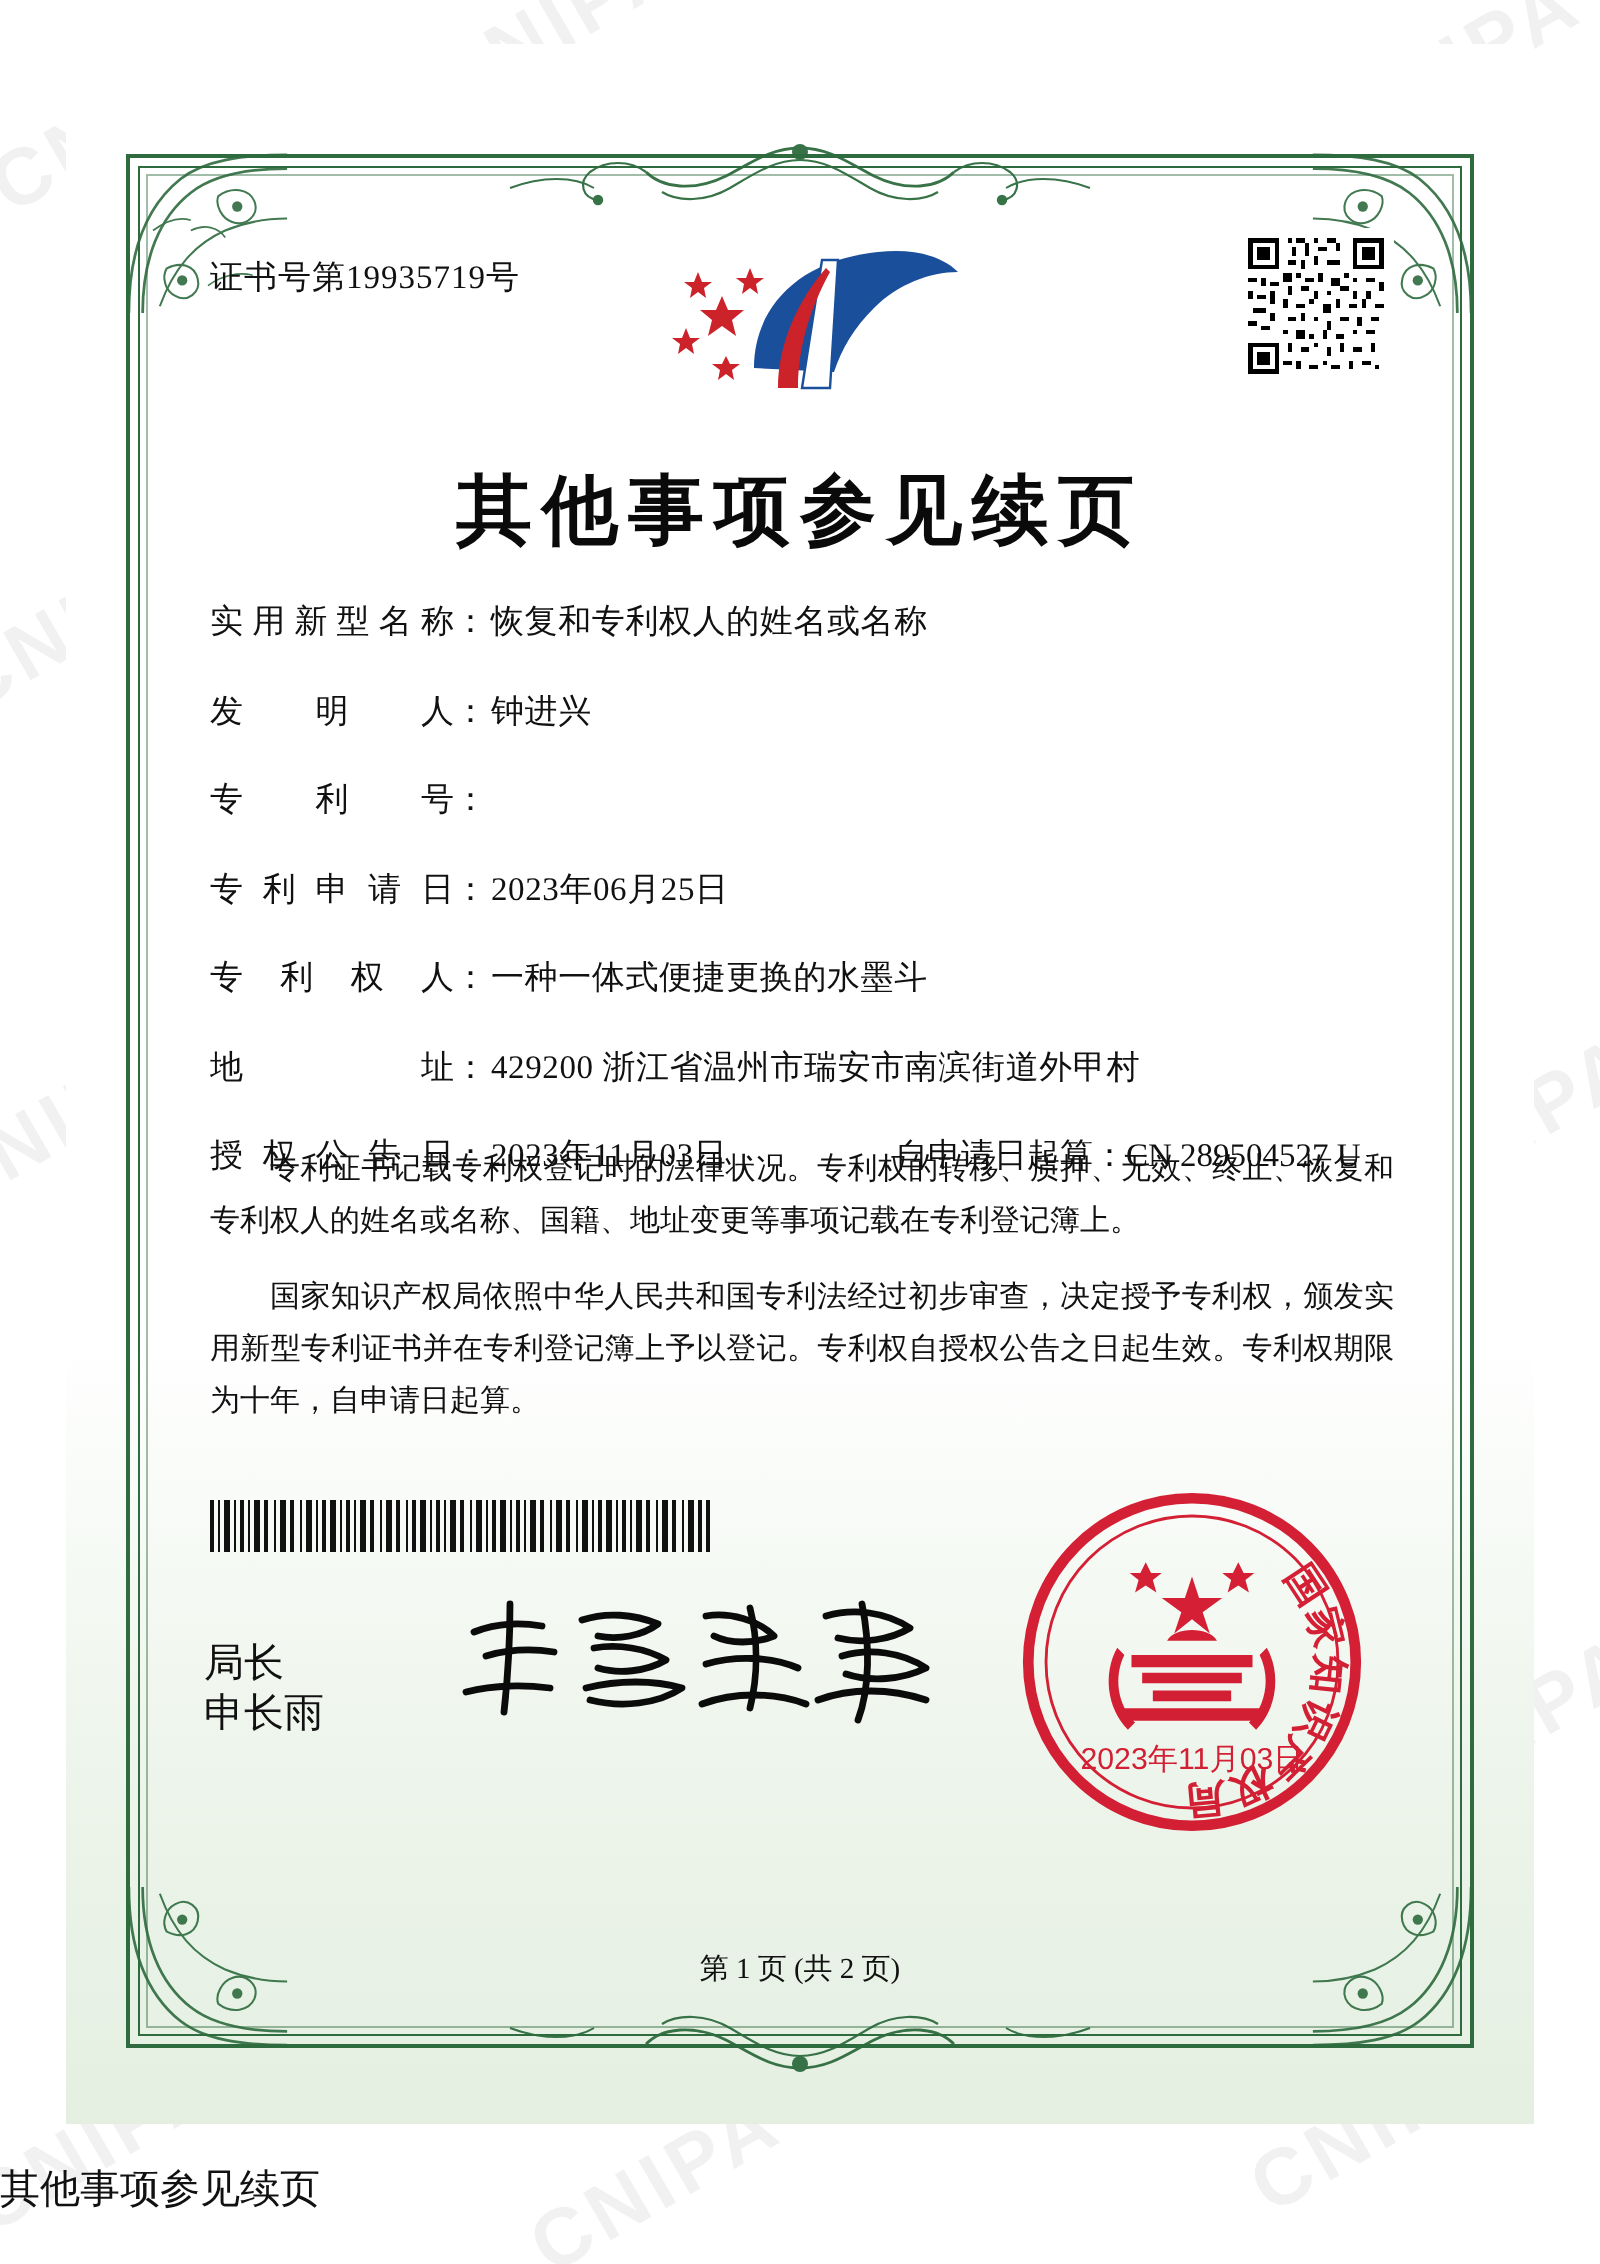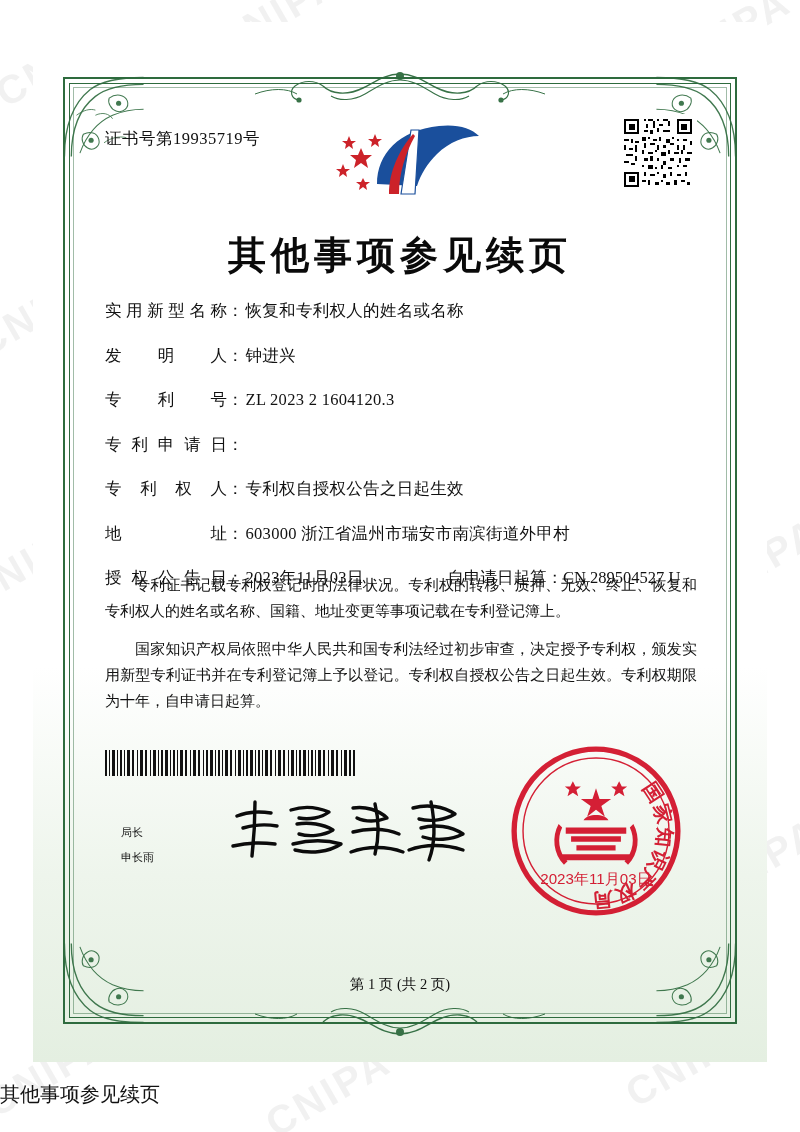--- a/index.html
+++ b/index.html
@@ -196,23 +196,23 @@
     position: absolute;
     left: 16px;
     top: 648px;
     width: 250px;
     height: 26px;
   }
   .barcode svg { width:100%; height:100%; display:block; }
 
   .signblock {
     position: absolute;
-    left: 32px;
+    left: 13px;
     top: 718px;
-    font-size: 11px;
+    font-size: 20px;
     line-height: 25px;
     color: #111;
   }
 
   .signature {
     position: absolute;
     left: 136px;
     top: 692px;
     width: 250px;
     height: 72px;
@@ -488,52 +488,52 @@
         <div class="field-value">钟进兴</div>
       </div>
 
       <div class="field-row">
         <div class="field-label">
           <span>专</span>
             <span>利</span>
             <span>号</span>
         </div>
         <div class="field-sep">：</div>
-        <div class="field-value">ZL 2023 2 1604120.3</div>
       </div>
 
       <div class="field-row">
         <div class="field-label">
           <span>专</span>
             <span>利</span>
             <span>申</span>
             <span>请</span>
             <span>日</span>
         </div>
         <div class="field-sep">：</div>
+        <div class="field-value">2023年06月25日</div>
       </div>
 
       <div class="field-row">
         <div class="field-label">
           <span>专</span>
             <span>利</span>
             <span>权</span>
             <span>人</span>
         </div>
         <div class="field-sep">：</div>
-        <div class="field-value">专利权自授权公告之日起生效</div>
+        <div class="field-value">一种一体式便捷更换的水墨斗</div>
       </div>
 
       <div class="field-row">
         <div class="field-label">
           <span>地</span>
             <span>址</span>
         </div>
         <div class="field-sep">：</div>
-        <div class="field-value">603000 浙江省温州市瑞安市南滨街道外甲村</div>
+        <div class="field-value">429200 浙江省温州市瑞安市南滨街道外甲村</div>
       </div>
 
       <div class="field-row dual">
         <div class="field-label">
           <span>授</span>
             <span>权</span>
             <span>公</span>
             <span>告</span>
             <span>日</span>
         </div>

